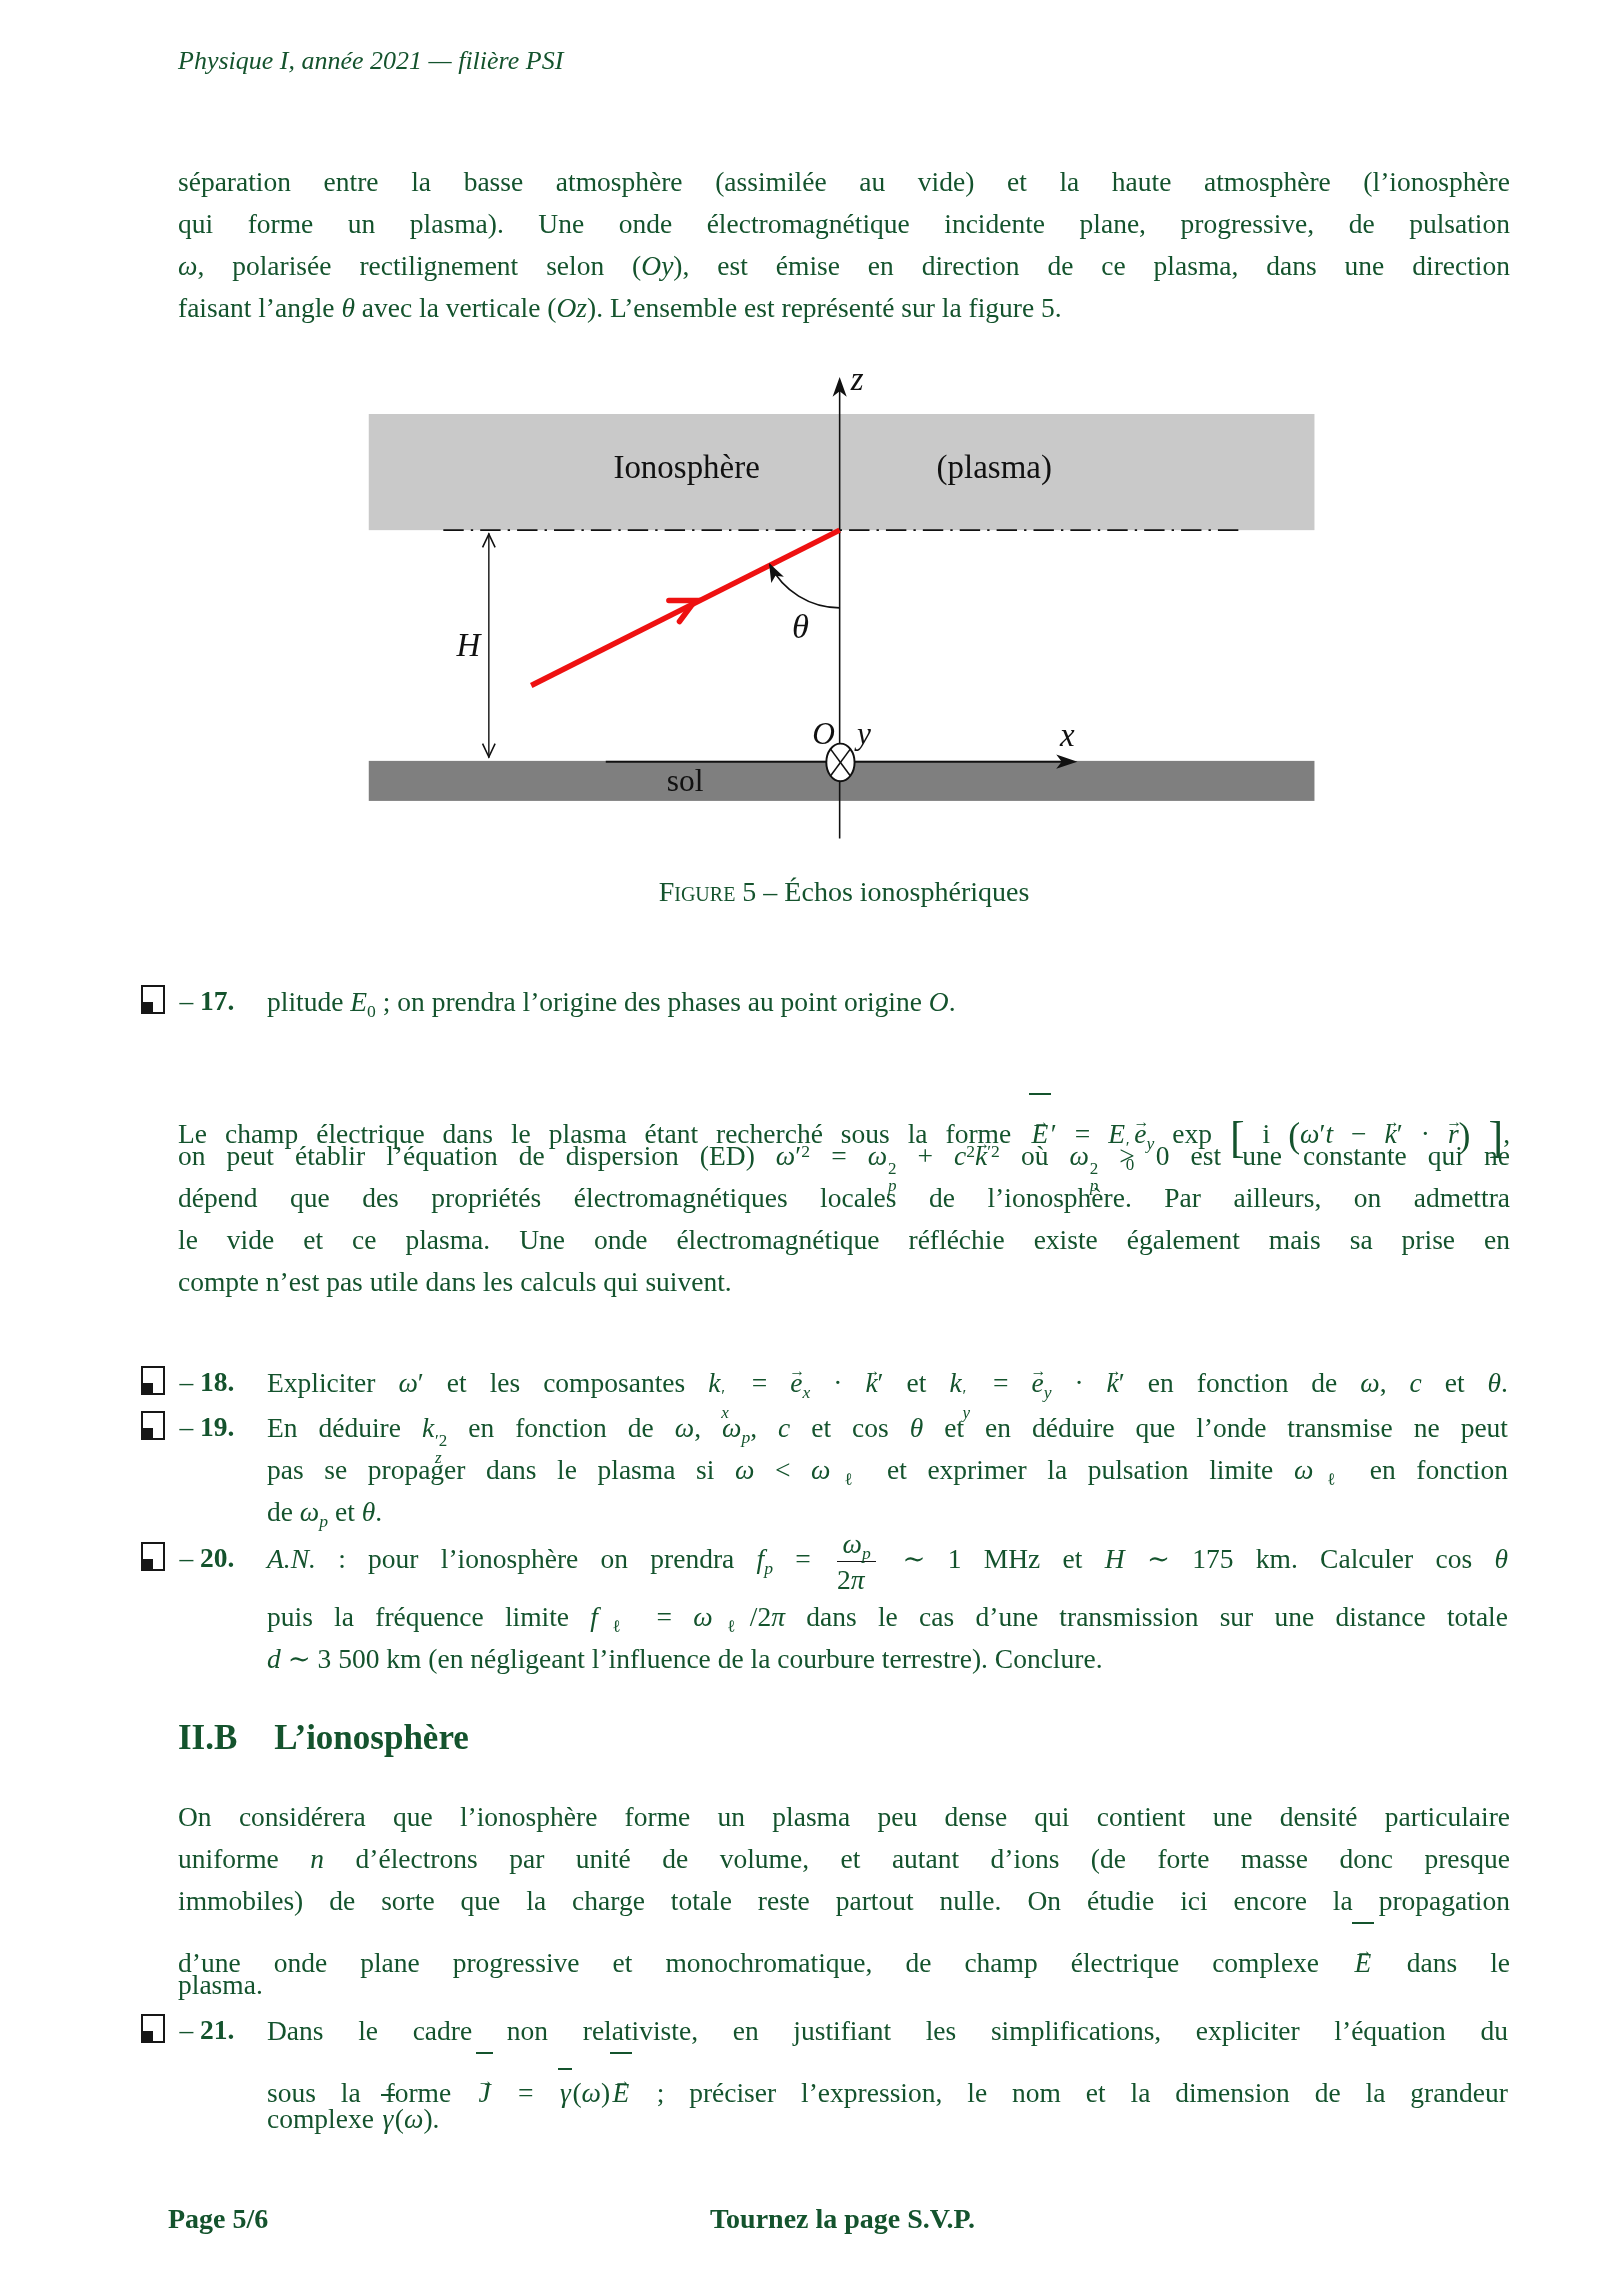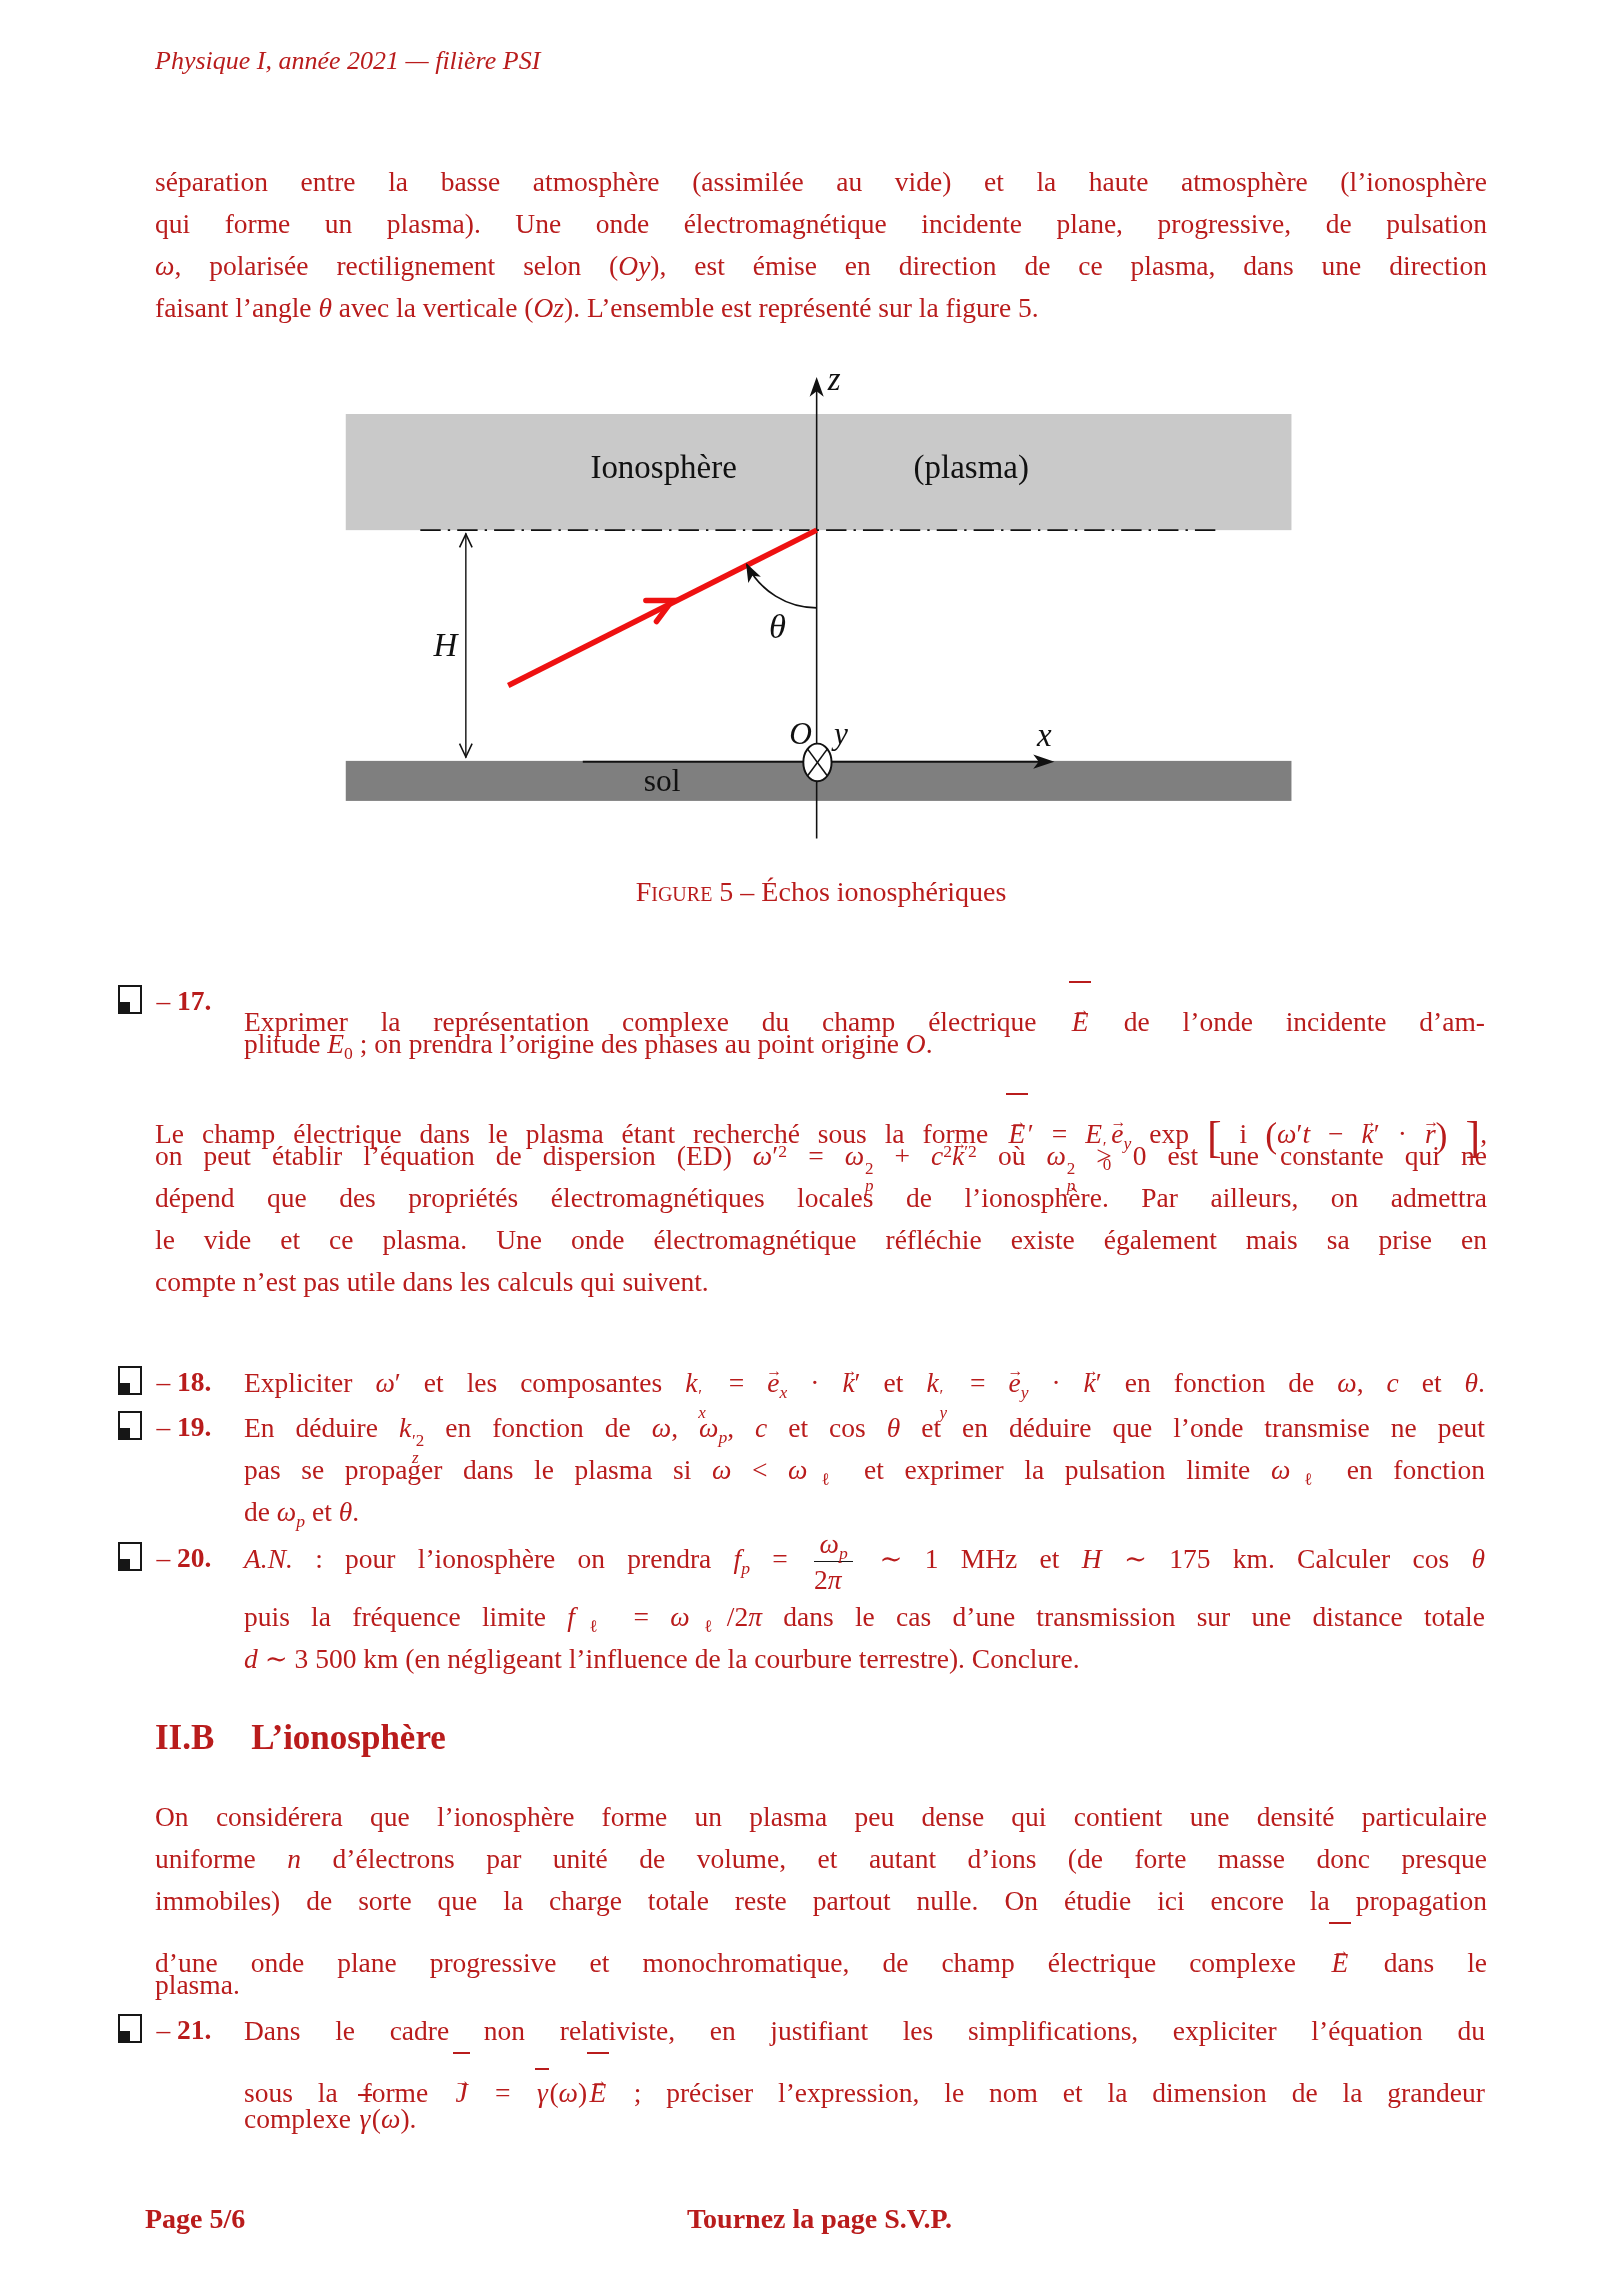--- a/index.html
+++ b/index.html
@@ -1,20 +1,21 @@
 <!DOCTYPE html>
 <html style="font-size:12.6px"><head>
 <meta charset="utf-8">
 <style>
   html,body { margin:0; padding:0; background:#ffffff; }
   body { width:1623px; height:2295px; overflow:hidden; }
   #page {
     position:relative; width:1300px; height:2295px; background:#ffffff;
-    font-family:"Liberation Serif","DejaVu Serif",serif; color:#b91c1c;
+    font-family:"Liberation Serif","DejaVu Serif",serif; color:#14532d;
     font-size:27.5px;
+    margin-left:23px;
   }
   .abs { position:absolute; }
   i { font-style:italic; }
   .ln { height:42px; line-height:42px; }
   .lnx { height:75px; line-height:75px; }
   .j { text-align:justify; text-align-last:justify; }
   .last { text-align:left; }
   sub, sup { font-size:0.64em; line-height:0; }
   sub { vertical-align:-0.33em; }
   sup { vertical-align:0.45em; }
@@ -104,21 +105,20 @@
     <text x="843" y="1008" font-size="40" text-anchor="middle">sol</text>
   </svg>
 
   <div class="abs caption" style="left:155px; top:876px;">
     <span class="sc">Figure</span>&nbsp;<span>5</span>&nbsp;<span>–</span>&nbsp;<span>Échos ionosphériques</span>
   </div>
 
   <div class="abs question" style="left:118px; top:981px;">
     <span class="qlabel"><span class="qbox"></span><span class="qnum">– <b>17.</b></span></span>
     <div class="qtext">
-      <div class="ln j">Exprimer la représentation complexe du champ électrique <span class="ovl"><span class="vec">E</span></span> de l’onde incidente d’am-</div>
       <div class="ln last">plitude <i>E</i><sub>0</sub> ; on prendra l’origine des phases au point origine <i>O</i>.</div>
     </div>
   </div>
 
   <div class="abs para" style="left:155px; top:1093px;">
     <div class="ln j">Le champ électrique dans le plasma étant recherché sous la forme <span class="ovl"><span class="vec">E</span></span>′ = <i>E</i><span class="sps">
           <span class="t">′</span>
           <span class="b2">0</span>
         </span><span class="vec">e</span><sub><i>y</i></sub> exp <span class="bg">[</span> i <span class="bp">(</span><i>ω</i>′<i>t</i> − <span class="vec">k</span>′ · <span class="vec">r</span><span class="bp">)</span> <span class="bg">]</span>,</div>
     <div class="ln j">on peut établir l’équation de dispersion (ED) <i>ω</i>′<sup>2</sup> = <i>ω</i><span class="sps">

